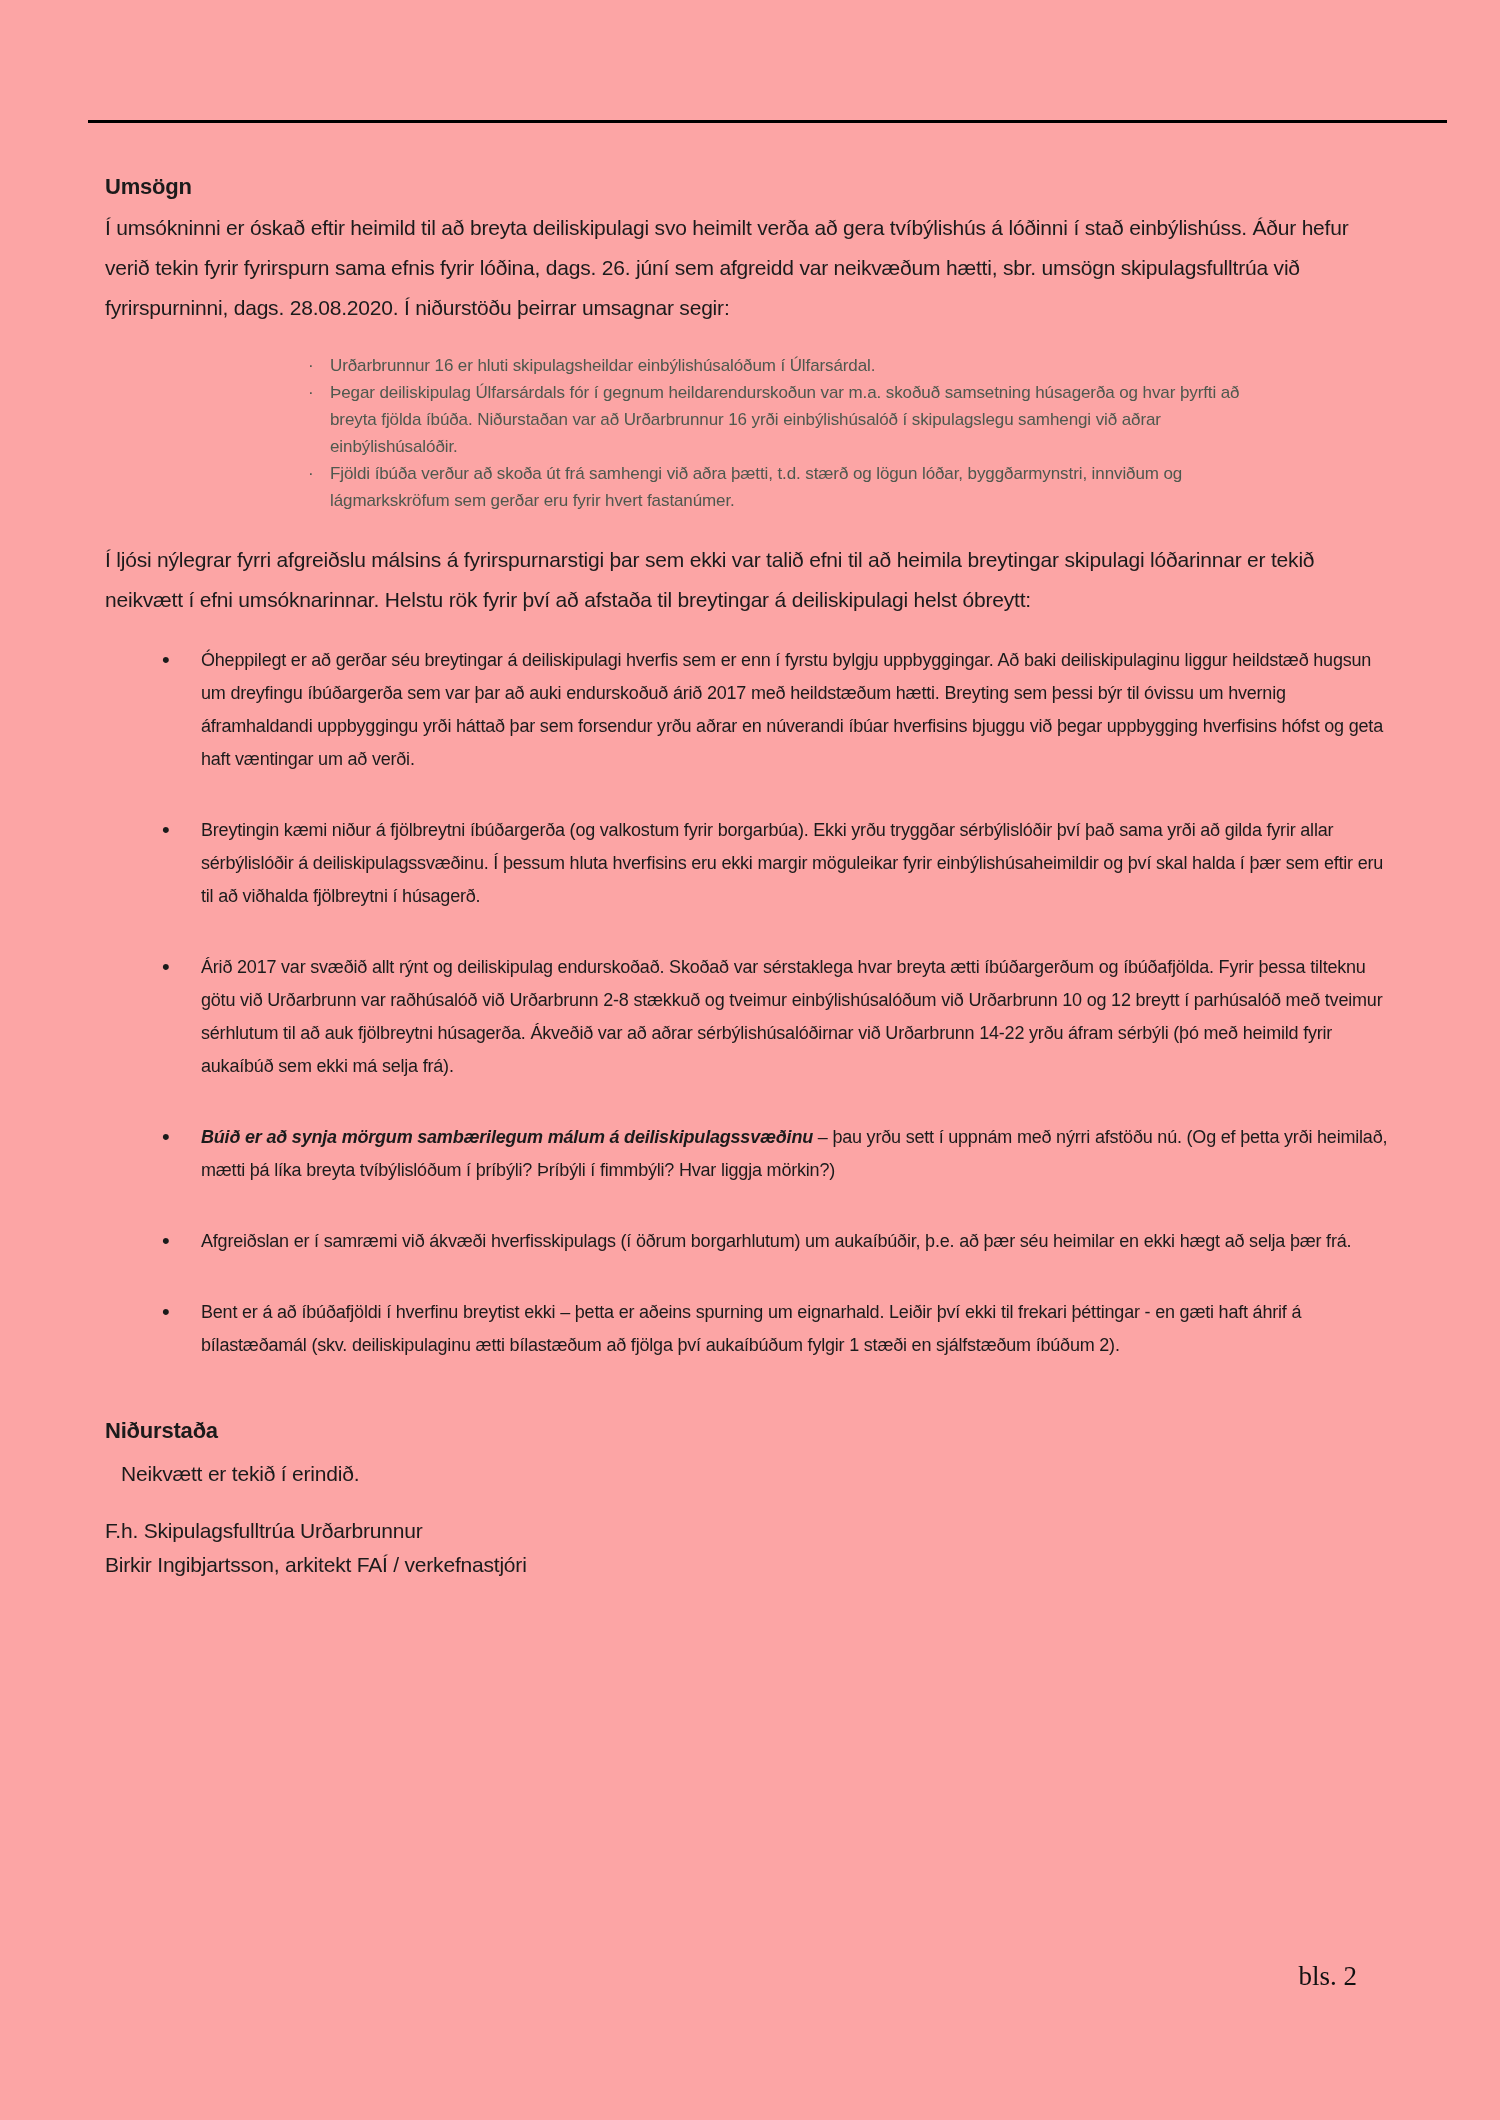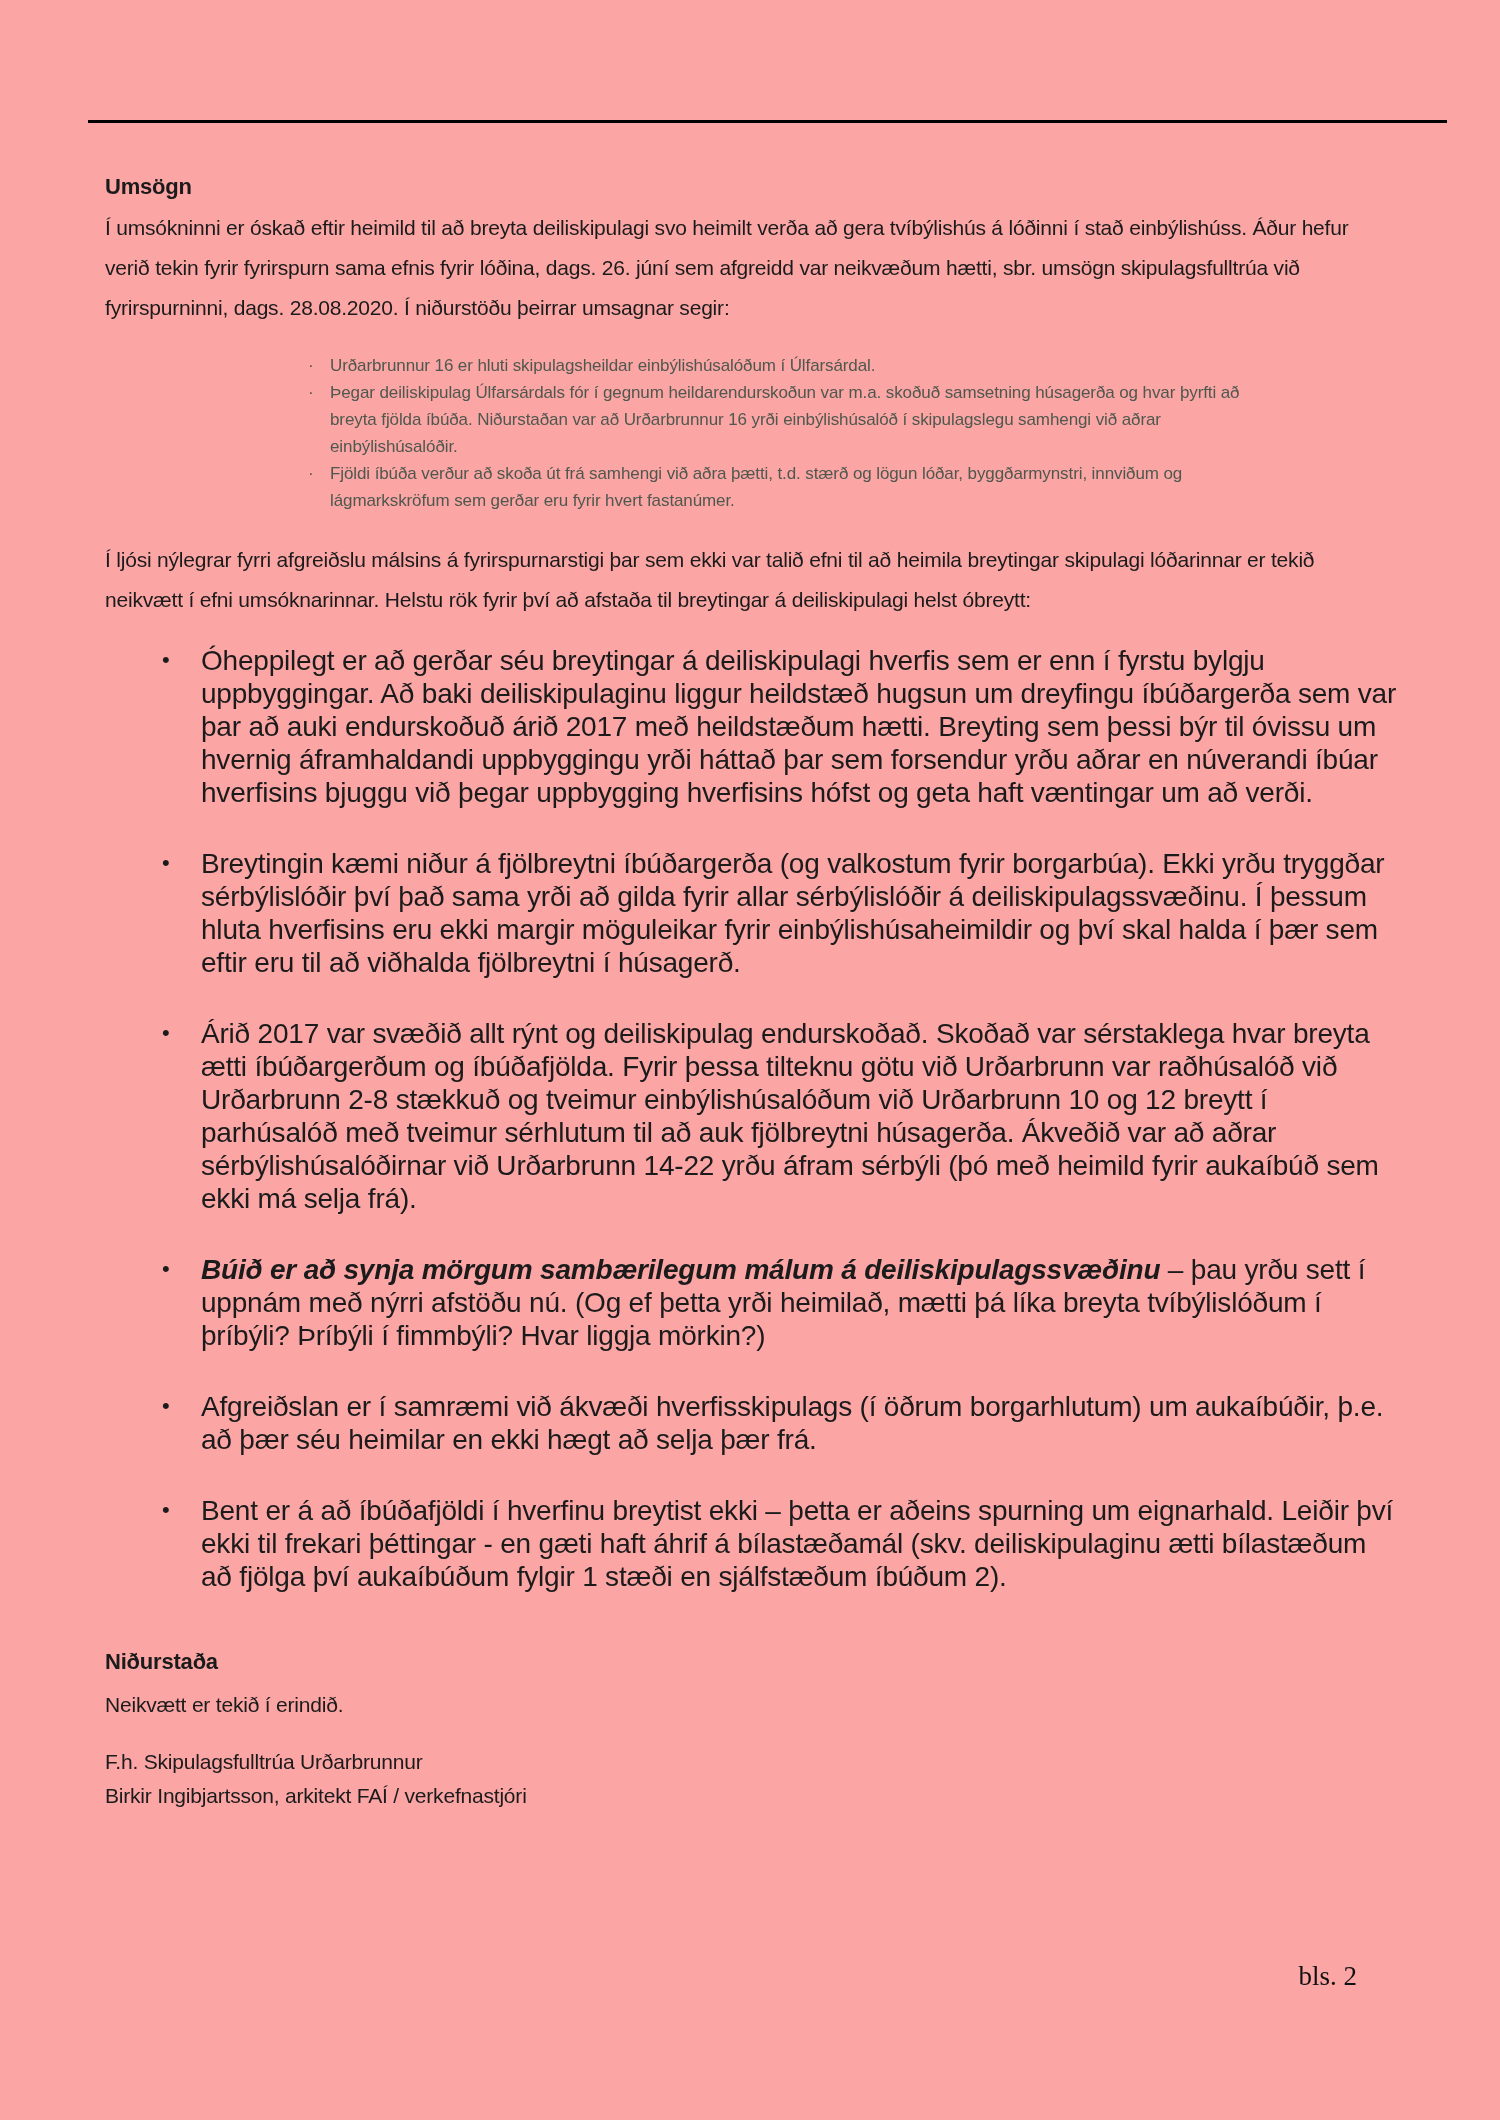--- a/index.html
+++ b/index.html
@@ -57,42 +57,42 @@
   ul.quote-list li::before{
     content:"\00B7";
     position:absolute;
     left:16px;
     top:0;
   }
   ul.arg-list{
     list-style:none;
     margin:24px 0 0 55px;
     padding:0;
-    font-size:28px;
+    font-size:18px;
     line-height:33px;
     width:1237px;
     letter-spacing:-0.2px;
   }
   ul.arg-list li{
     position:relative;
     padding-left:41px;
     margin-bottom:38px;
   }
   ul.arg-list li::before{
     content:"\2022";
     position:absolute;
     left:2px;
     top:-1px;
     font-size:22px;
   }
   .seg-normal{font-weight:400;font-style:normal;}
   .seg-bold{font-weight:400;font-style:normal;text-align:right;}
   .seg-bold-italic{font-weight:700;font-style:italic;text-align:center;}
   .conclusion-heading{margin-top:52px;}
-  .conclusion-par{margin-top:6px;}
+  .conclusion-par{margin-top:6px;margin-left:16px;}
   .sig-par{
     font-size:21px;
     line-height:34px;
     margin:20px 0 0 0;
     letter-spacing:-0.2px;
   }
   .sig-par + .sig-par{margin-top:0;}
   .page-number{
     position:absolute;
     top:1961px;

